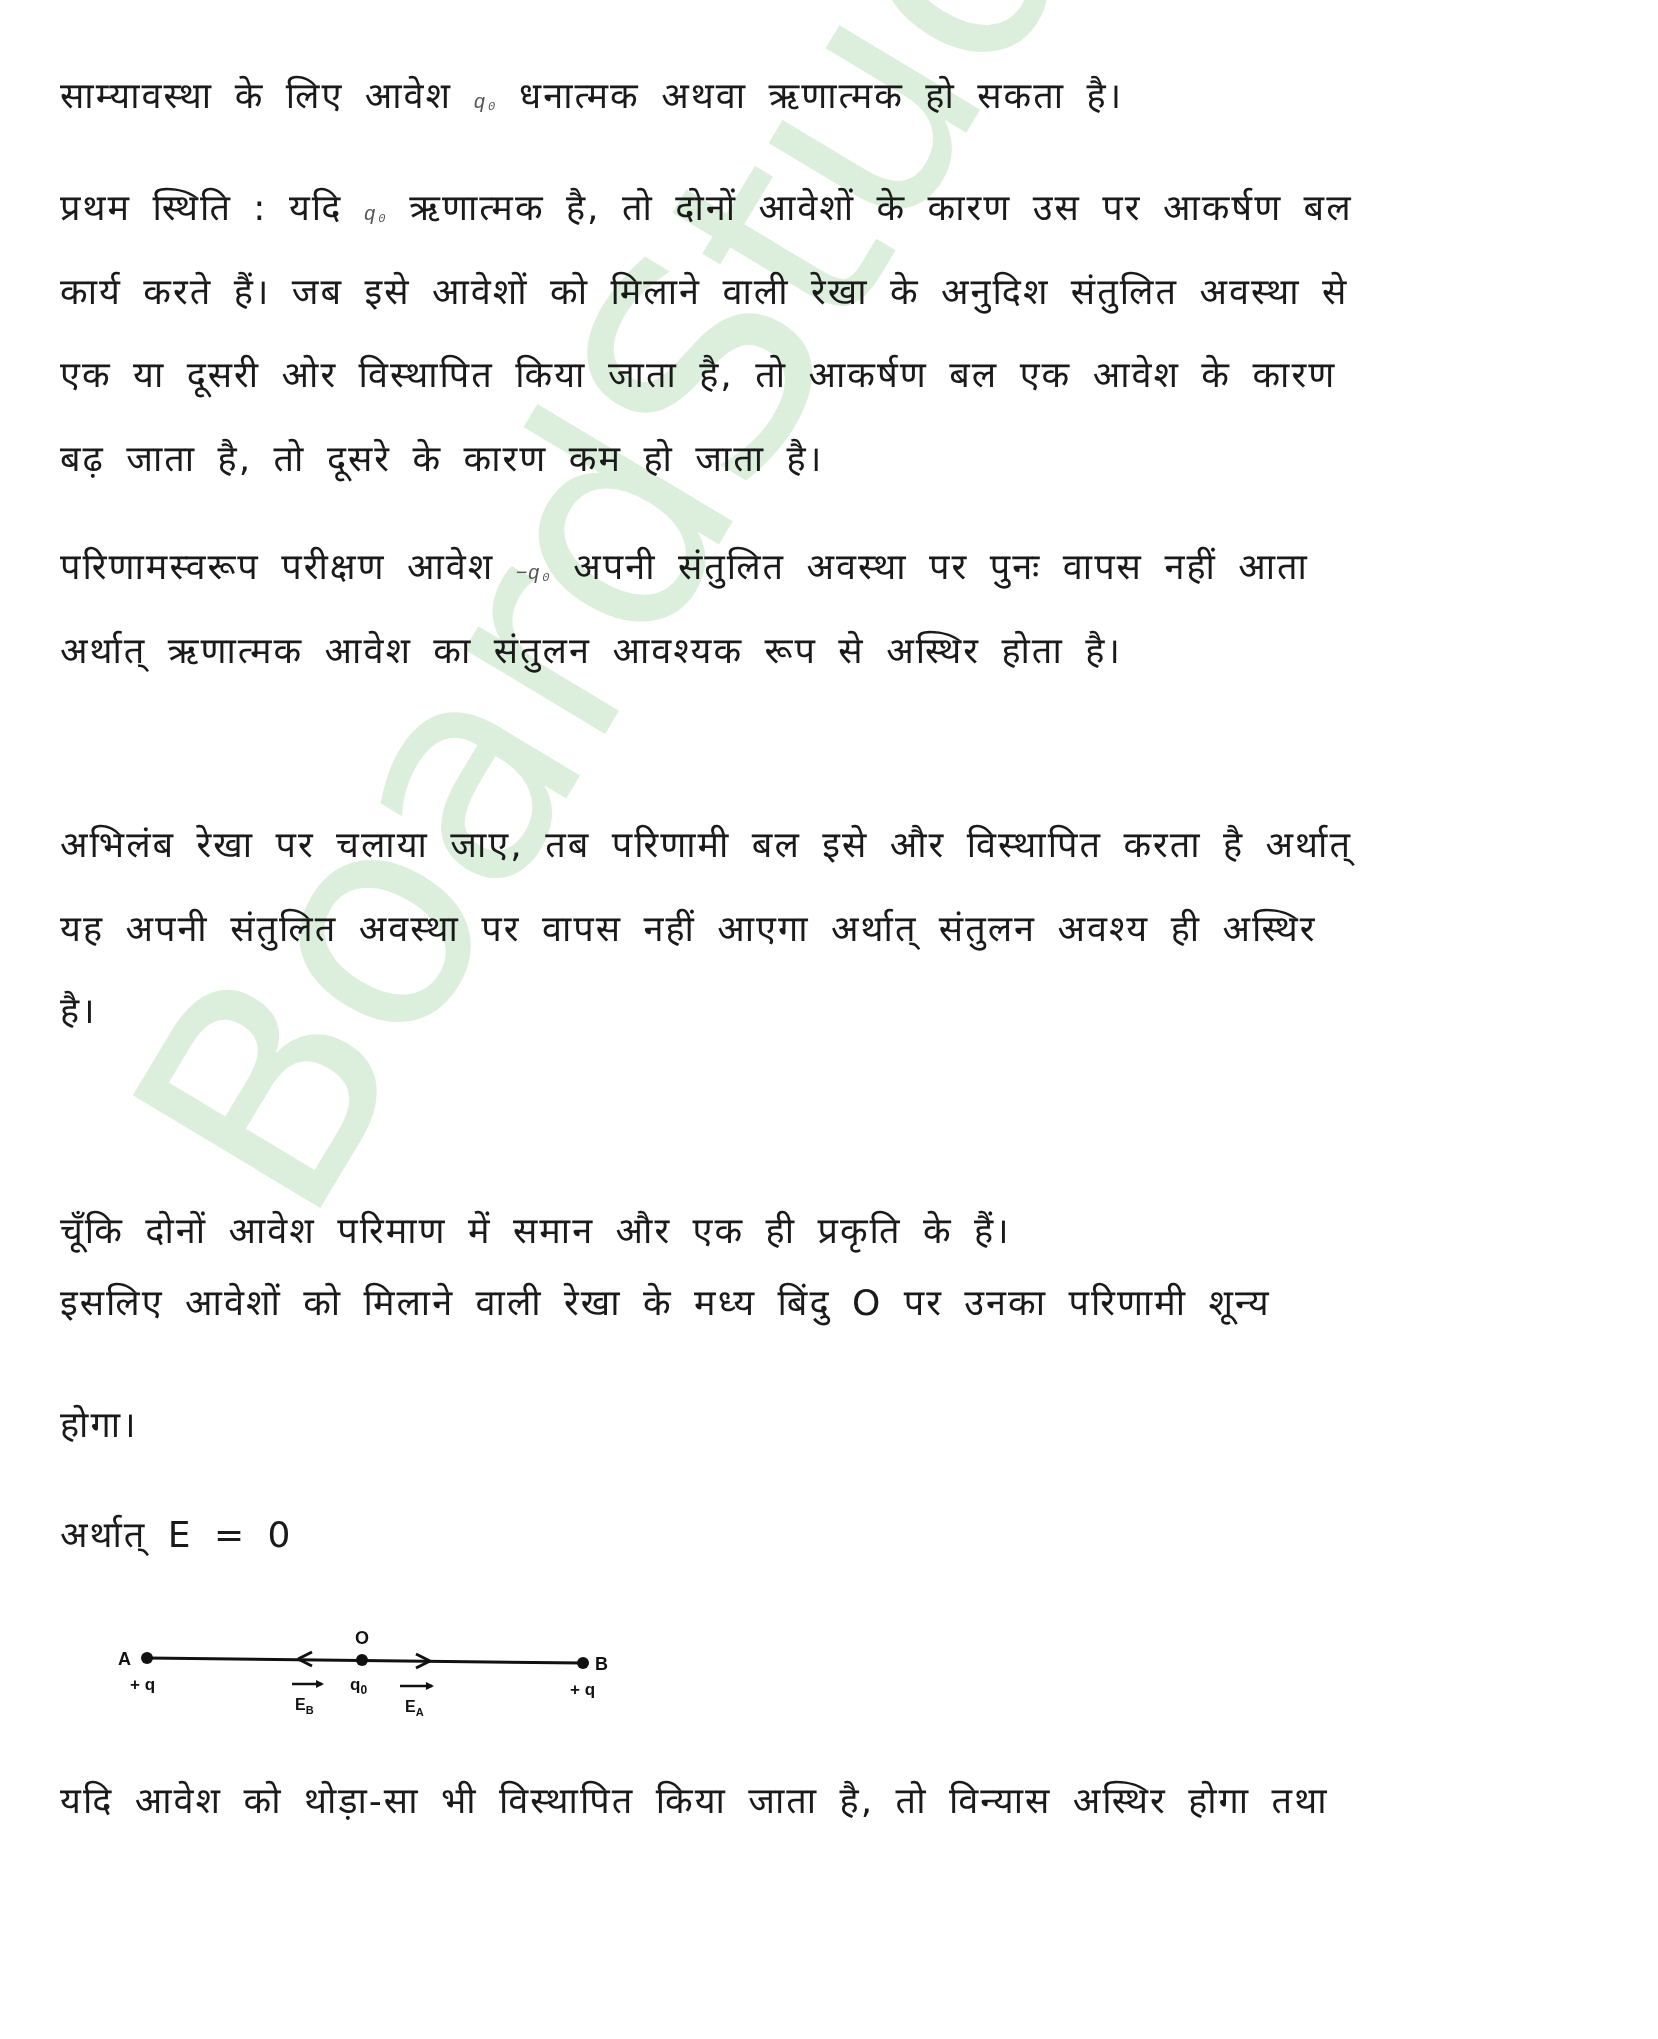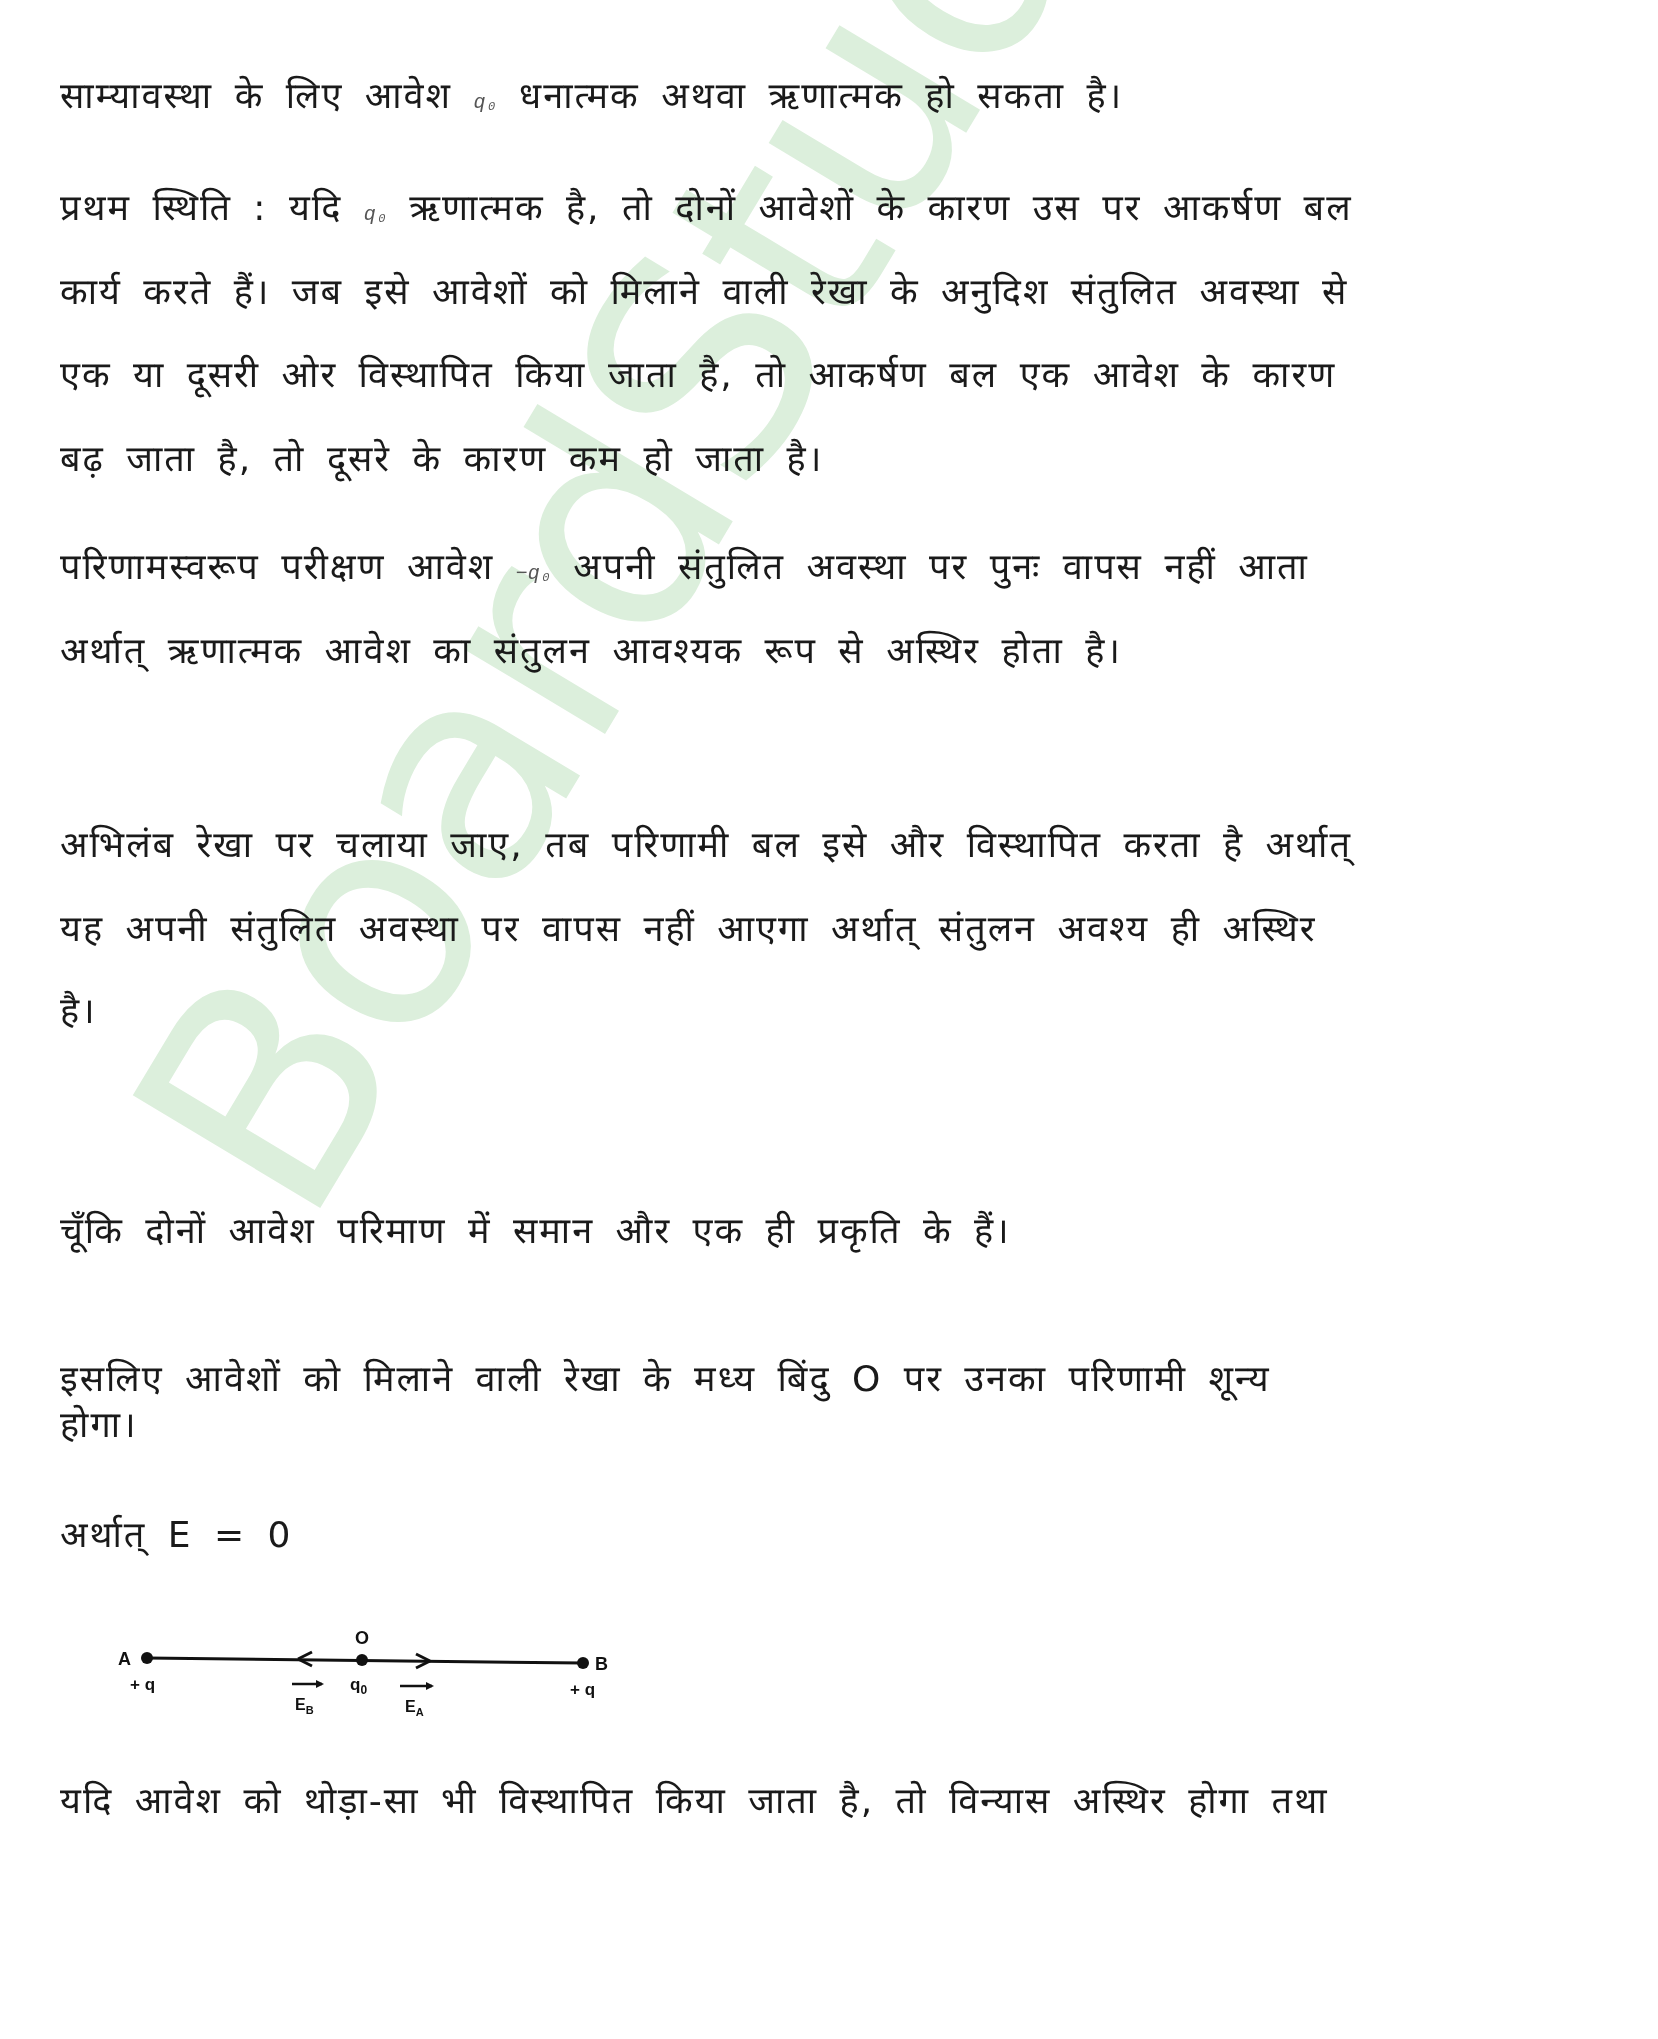--- a/index.html
+++ b/index.html
@@ -71,21 +71,21 @@
   </div>
   <div class="line" style="top:633px">अर्थात् ऋणात्मक आवेश का संतुलन आवश्यक रूप से अस्थिर होता है।</div>
 
   <div class="line" style="top:827px">अभिलंब रेखा पर चलाया जाए, तब परिणामी बल इसे और विस्थापित करता है अर्थात्</div>
   <div class="line" style="top:911px">यह अपनी संतुलित अवस्था पर वापस नहीं आएगा अर्थात् संतुलन अवश्य ही अस्थिर</div>
   <div class="line" style="top:993px">है।</div>
 
 
   <div class="line" style="top:1213px">चूँकि दोनों आवेश परिमाण में समान और एक ही प्रकृति के हैं।</div>
 
-  <div class="line" style="top:1361px">इसलिए आवेशों को मिलाने वाली रेखा के मध्य बिंदु O पर उनका परिणामी शून्य</div>
+  <div class="line" style="top:1285px">इसलिए आवेशों को मिलाने वाली रेखा के मध्य बिंदु O पर उनका परिणामी शून्य</div>
   <div class="line" style="top:1407px">होगा।</div>
 
   <div class="line" style="top:1517px">अर्थात् E = 0</div>
 
   <svg class="diagram" viewBox="0 0 560 110" width="560" height="110">
     <line x1="47" y1="48" x2="483" y2="53" stroke="#111" stroke-width="3"></line>
     <circle cx="47" cy="48" r="6" fill="#111"></circle>
     <circle cx="262" cy="50" r="6" fill="#111"></circle>
     <circle cx="483" cy="53" r="6" fill="#111"></circle>
 

